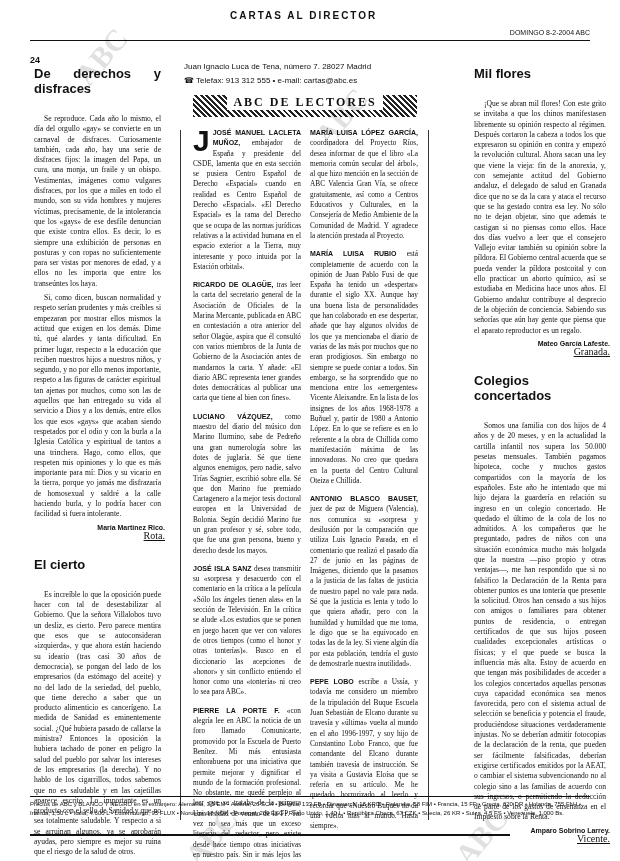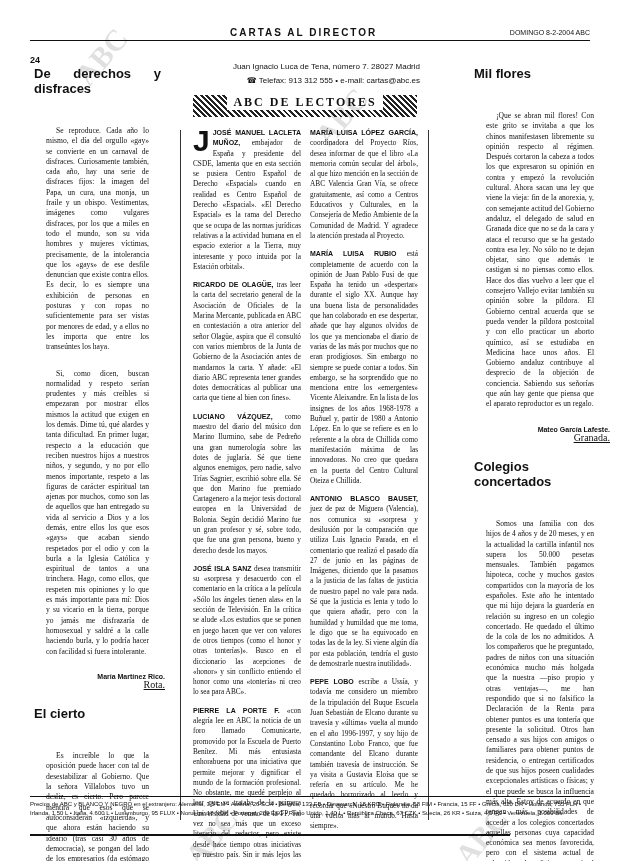--- a/index.html
+++ b/index.html
@@ -1,23 +1,23 @@
 <!DOCTYPE html>
 <html><head>
 <meta charset="utf-8">
 <style>
   html,body{margin:0;padding:0;background:#fff;}
   body{width:620px;height:861px;position:relative;overflow:hidden;font-family:"Liberation Serif",serif;color:#111;}
   .pgnum{position:absolute;left:30px;top:28px;font:bold 9px "Liberation Sans",sans-serif;margin-top:27px;}
-  .section{position:absolute;left:230px;top:27px;font:bold 10px "Liberation Sans",sans-serif;letter-spacing:2px;}
+  .section{position:absolute;left:230px;top:10px;font:bold 10px "Liberation Sans",sans-serif;letter-spacing:2px;}
   .dateline{position:absolute;right:30px;top:29px;font:7px "Liberation Sans",sans-serif;}
   .rule{position:absolute;left:30px;width:560px;border-top:1.2px solid #111;}
-  .addr{position:absolute;left:190px;width:230px;text-align:right;font:8px "Liberation Sans",sans-serif;}
+  .addr{position:absolute;left:184px;width:230px;text-align:left;font:8px "Liberation Sans",sans-serif;}
   .col{position:absolute;font-size:7.6px;line-height:10.3px;text-align:justify;}
-  .col p{margin:16px;text-indent:10px;}
+  .col p{margin:4px;text-indent:10px;}
   .h{font:bold 13px "Liberation Sans",sans-serif;margin:4px;}
   .sig{text-align:right;font:bold 7px "Liberation Sans",sans-serif;margin-top:2px;}
   .city{text-align:right;font-size:10px;text-decoration:underline;}
   .banner{position:absolute;left:193px;top:95px;width:224px;height:22px;
     background:repeating-linear-gradient(45deg,#222 0 2px,#fff 2px 4px);
     display:flex;align-items:flex-start;justify-content:center;}
   .banner span{background:#fff;padding:0 6px;font:bold 12px "Liberation Serif",serif;letter-spacing:2px;}
   .mid{position:absolute;width:108px;font-size:7.3px;line-height:10.3px;text-align:justify;}
   .mid p{margin:0 0 8px;}
   .mid b{font-family:"Liberation Sans",sans-serif;font-size:7px;}

